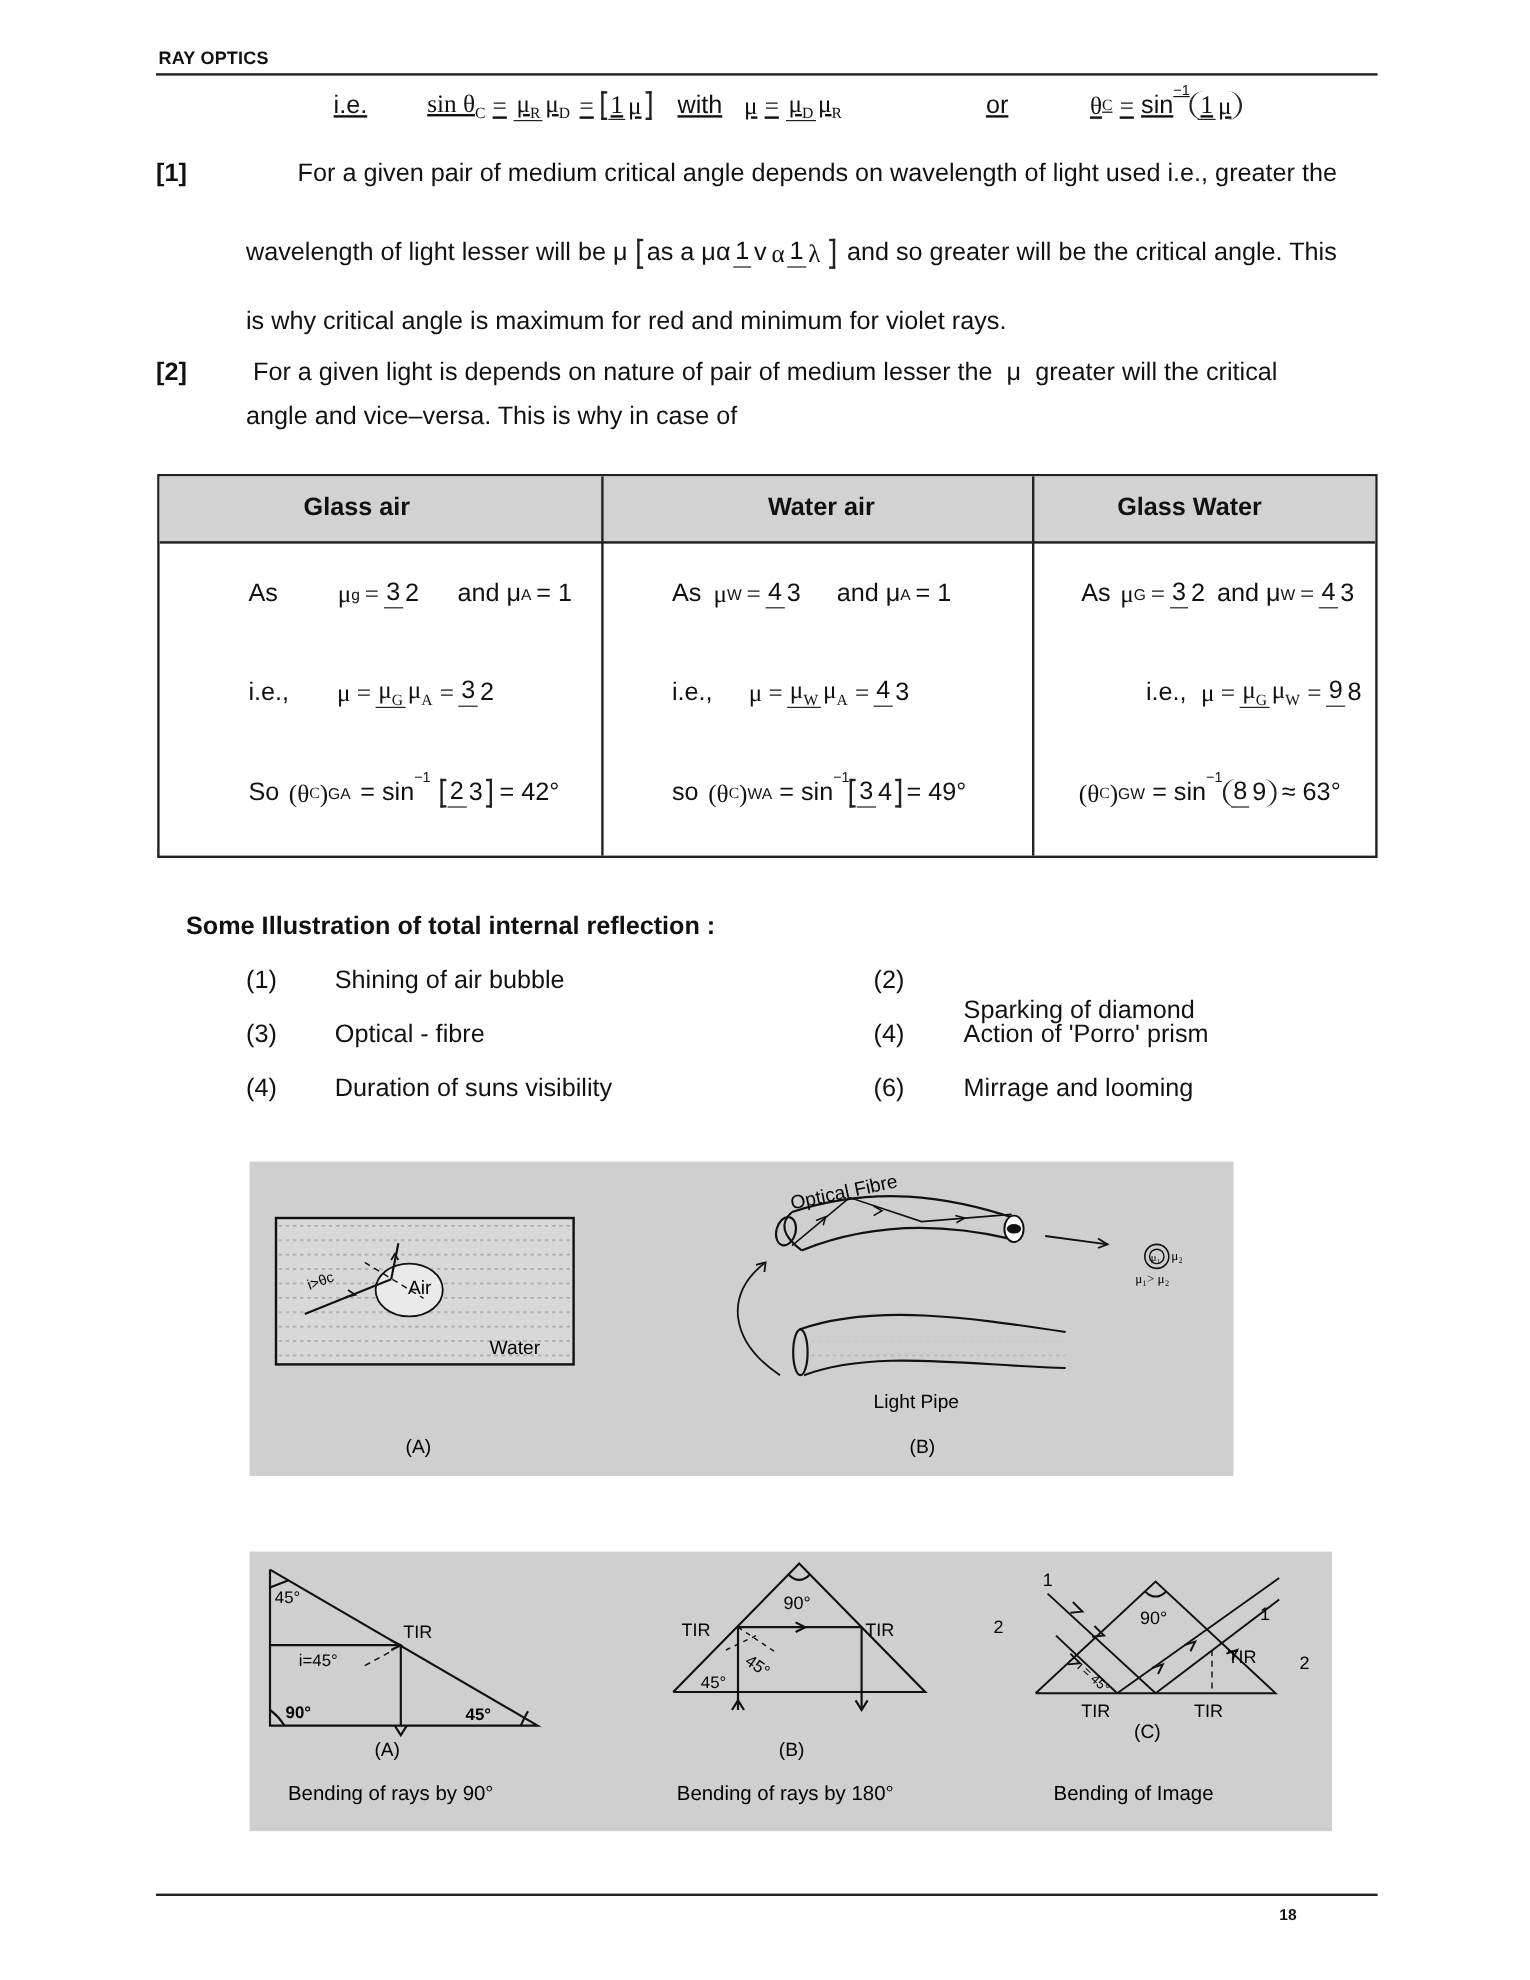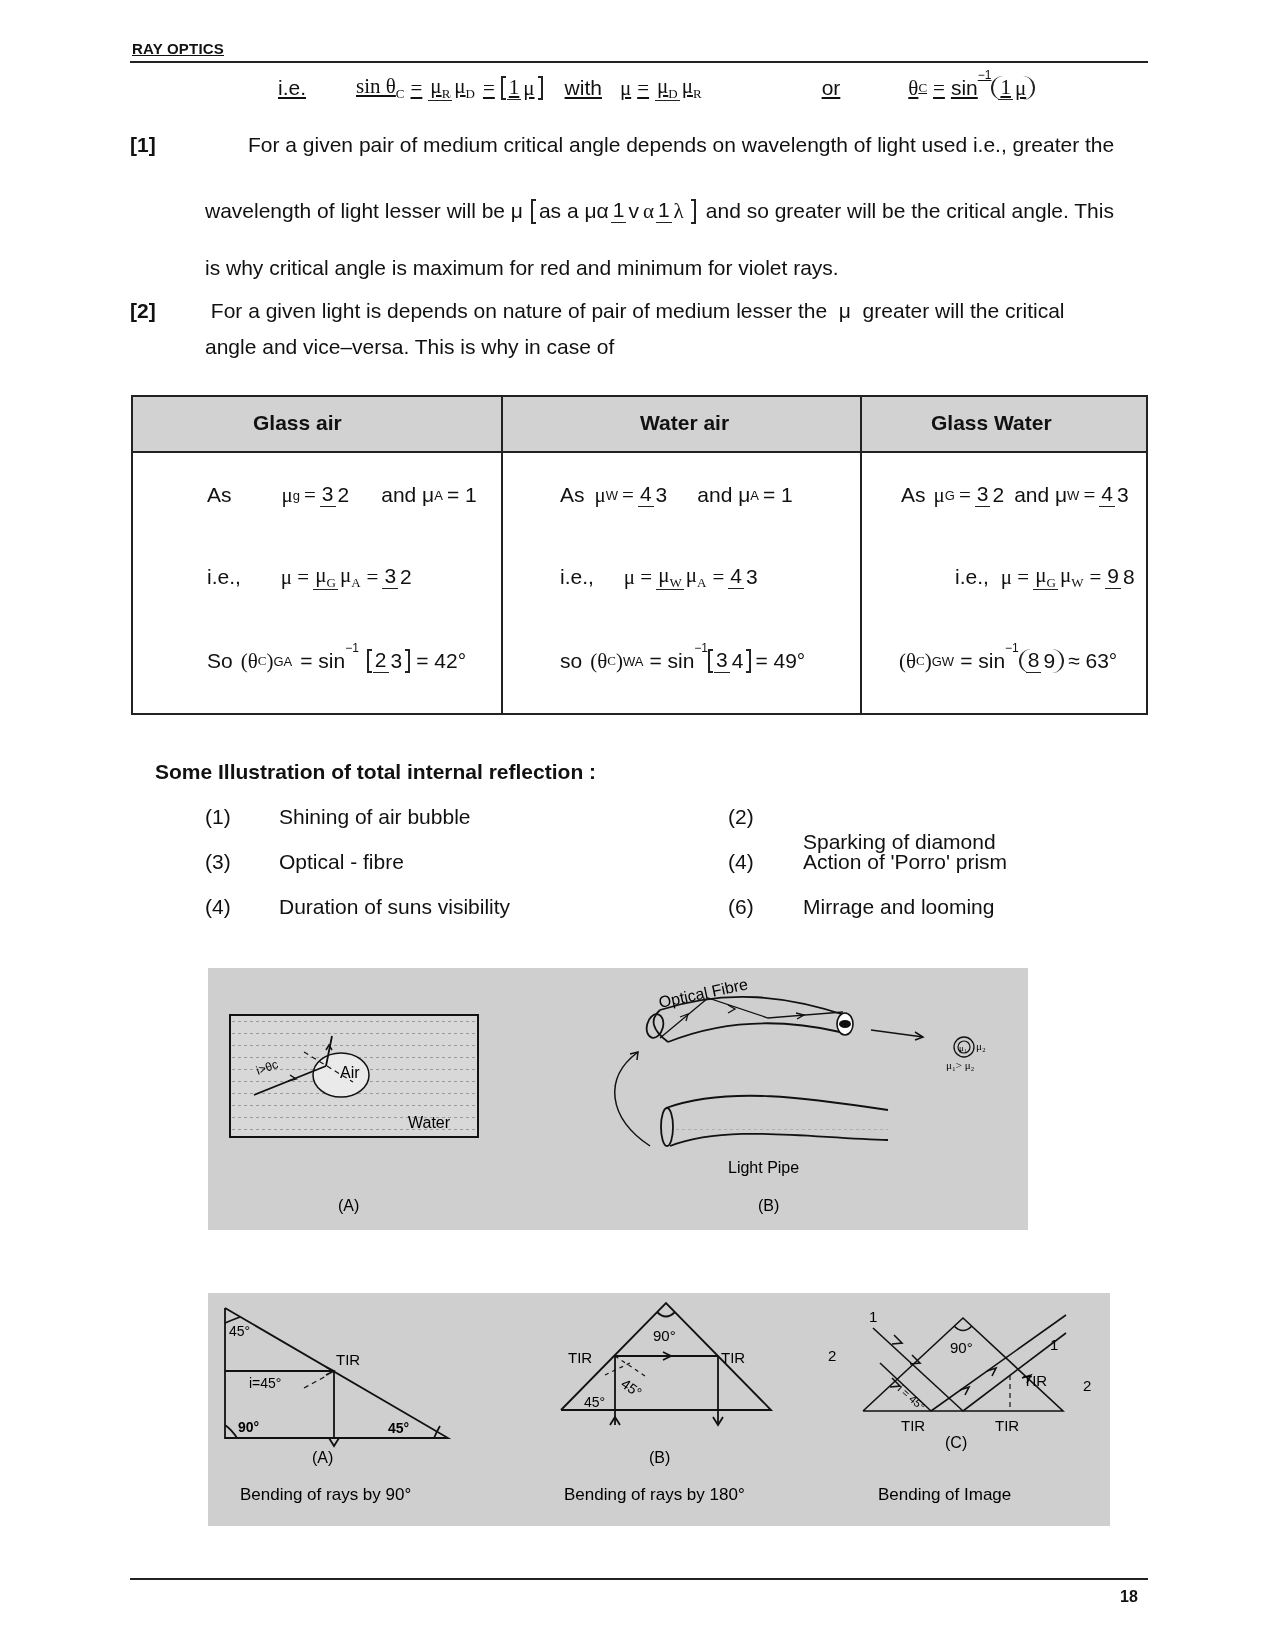--- a/index.html
+++ b/index.html
@@ -1,18 +1,18 @@
 <!DOCTYPE html>
 <html><head>
 <meta charset="utf-8">
 <style>
   html, body { margin: 0; padding: 0; background: #ffffff; }
   body { width: 1275px; height: 1650px; position: relative; font-family: "Liberation Sans", sans-serif; color: #111; overflow: hidden; }
   .abs { position: absolute; }
-  .hdr { left: 132px; top: 40px; font-size: 15px; font-weight: bold; letter-spacing: 0.2px; text-decoration: underline; }
+  .hdr { left: 132px; top: 40px; font-size: 15px; font-weight: bold; letter-spacing: 0.2px; }
   .rule { left: 130px; width: 1018px; height: 2px; background: #222; }
   .math { font-family: "Liberation Serif", serif; }
   .txt { font-size: 21px; }
   .frac { display: inline-flex; flex-direction: row; align-items: center; vertical-align: middle; line-height: 1.05; }
   .frac .num { border-bottom: 1.5px solid #222; padding: 0 2px; }
   .frac .den { padding: 0 2px; }
   .brk { display: inline-flex; align-items: center; vertical-align: middle; padding: 0 4px; border-left: 2px solid #222; border-right: 2px solid #222; position: relative; }
   .brk::before, .brk::after { content: ""; position: absolute; top: 0; bottom: 0; width: 5px; border-top: 2px solid #222; border-bottom: 2px solid #222; }
   .brk::before { left: -2px; }
   .brk::after { right: -2px; }
@@ -404,13 +404,13 @@
     <text x="815" y="93" font-family="Liberation Sans, sans-serif" font-size="15">TIR</text>
     <text x="689" y="97" font-family="Liberation Sans, sans-serif" font-size="11" transform="rotate(42 689 97)">i = 45°</text>
     <text x="693" y="138" font-family="Liberation Sans, sans-serif" font-size="15">TIR</text>
     <text x="787" y="138" font-family="Liberation Sans, sans-serif" font-size="15">TIR</text>
     <text x="737" y="155" font-family="Liberation Sans, sans-serif" font-size="16">(C)</text>
     <text x="670" y="207" font-family="Liberation Sans, sans-serif" font-size="17">Bending of Image</text>
   </svg>
 </div>
 
 <div class="abs rule" style="top:1578px;"></div>
-<div class="abs" style="left:1120px; top:1588px; font-size:16px; font-weight:bold;">18</div>
+<div class="abs" style="left:1066px; top:1588px; font-size:13px; font-weight:bold;">18</div>
 
 </body></html>

